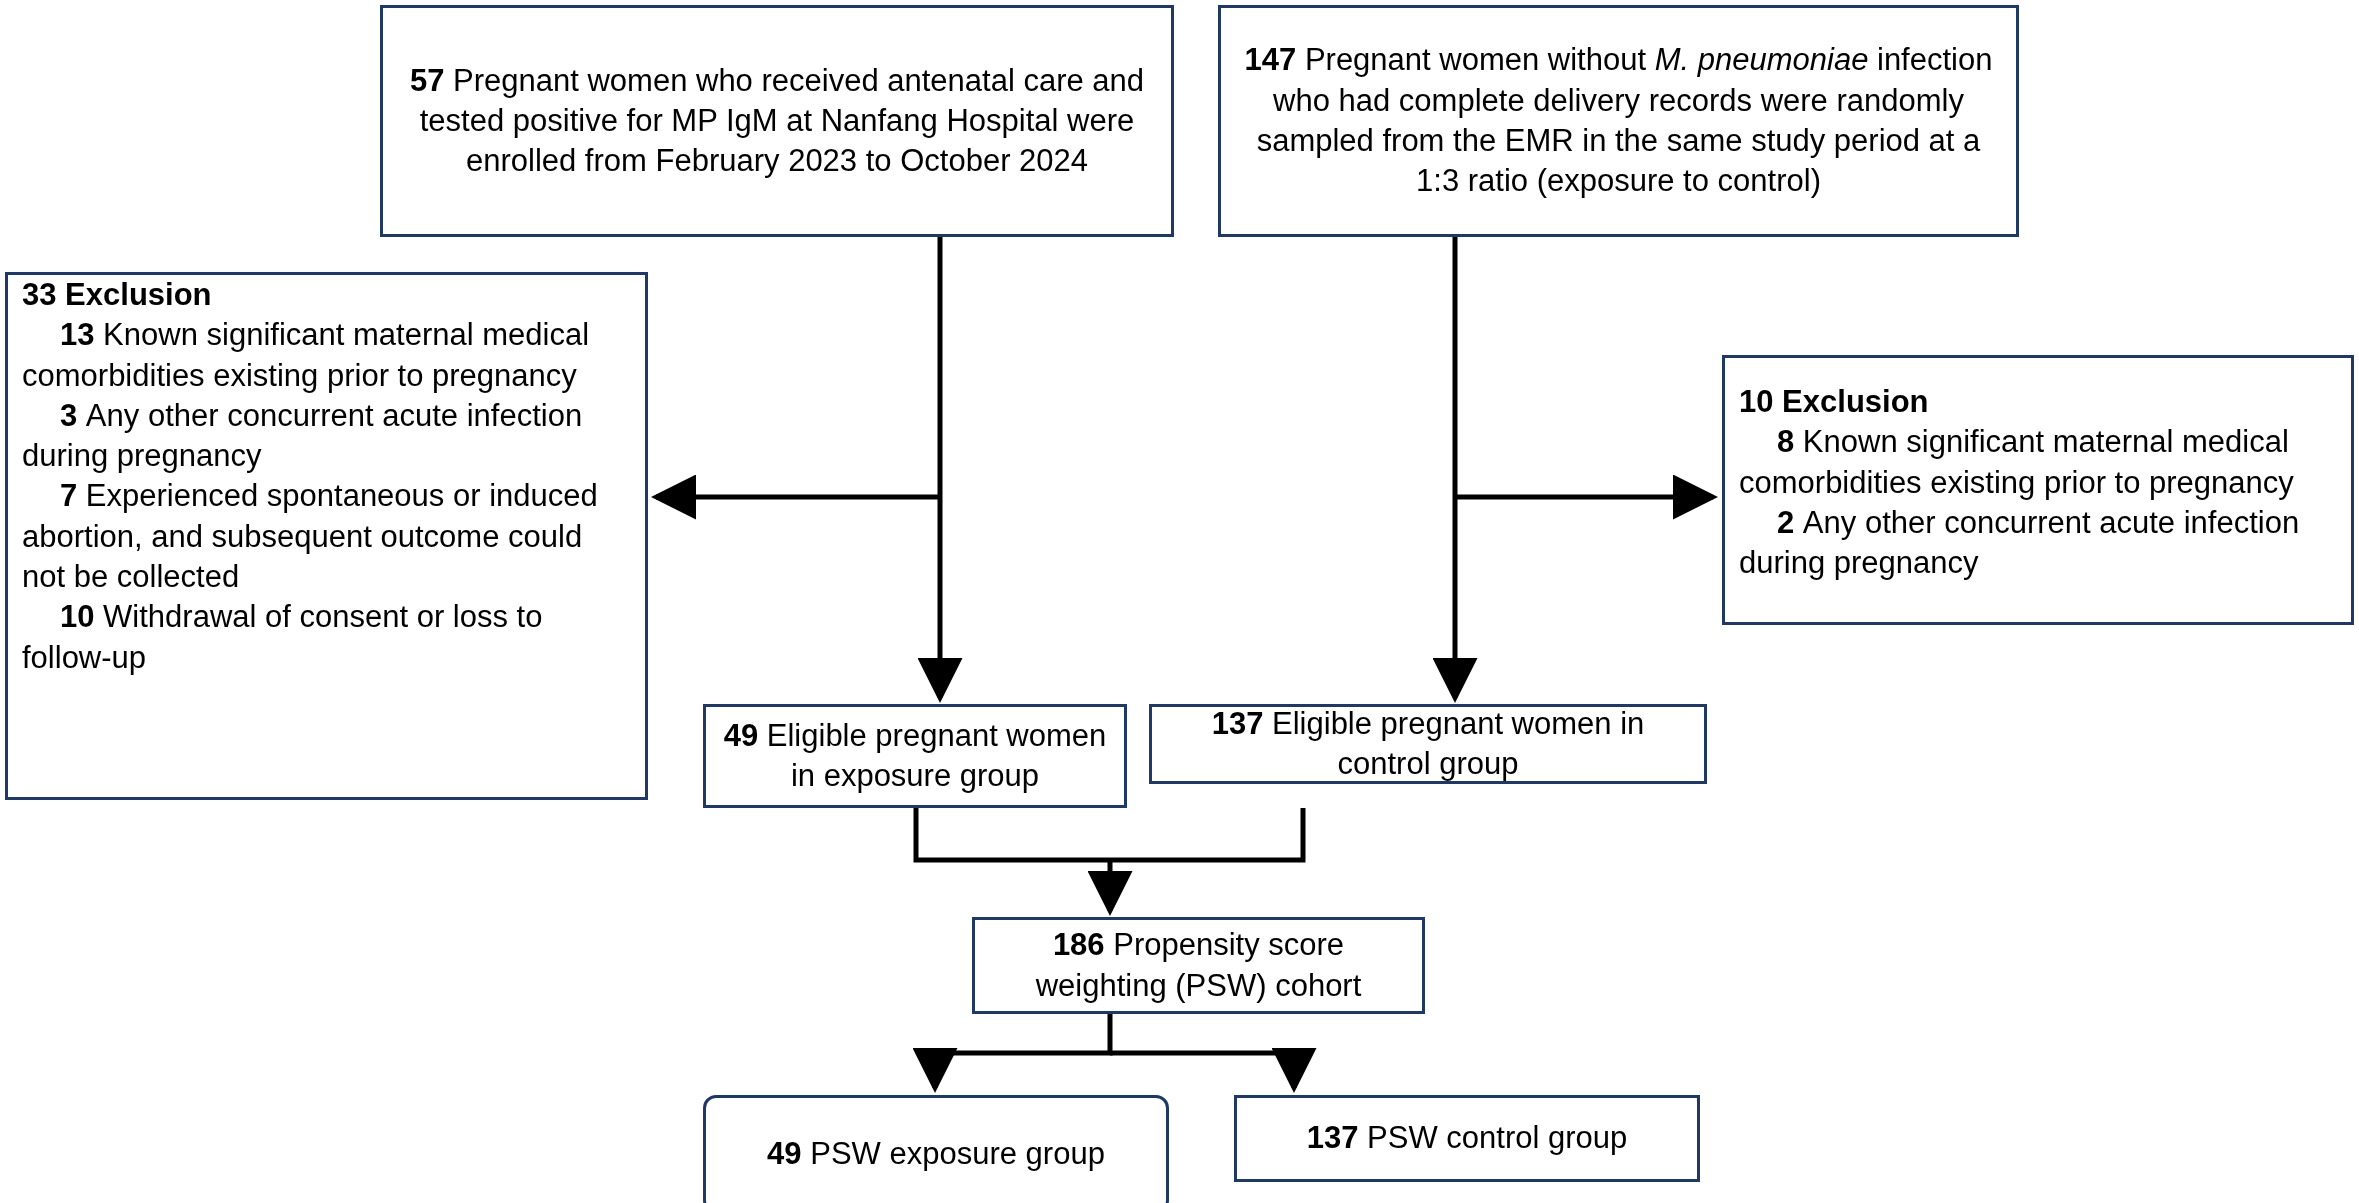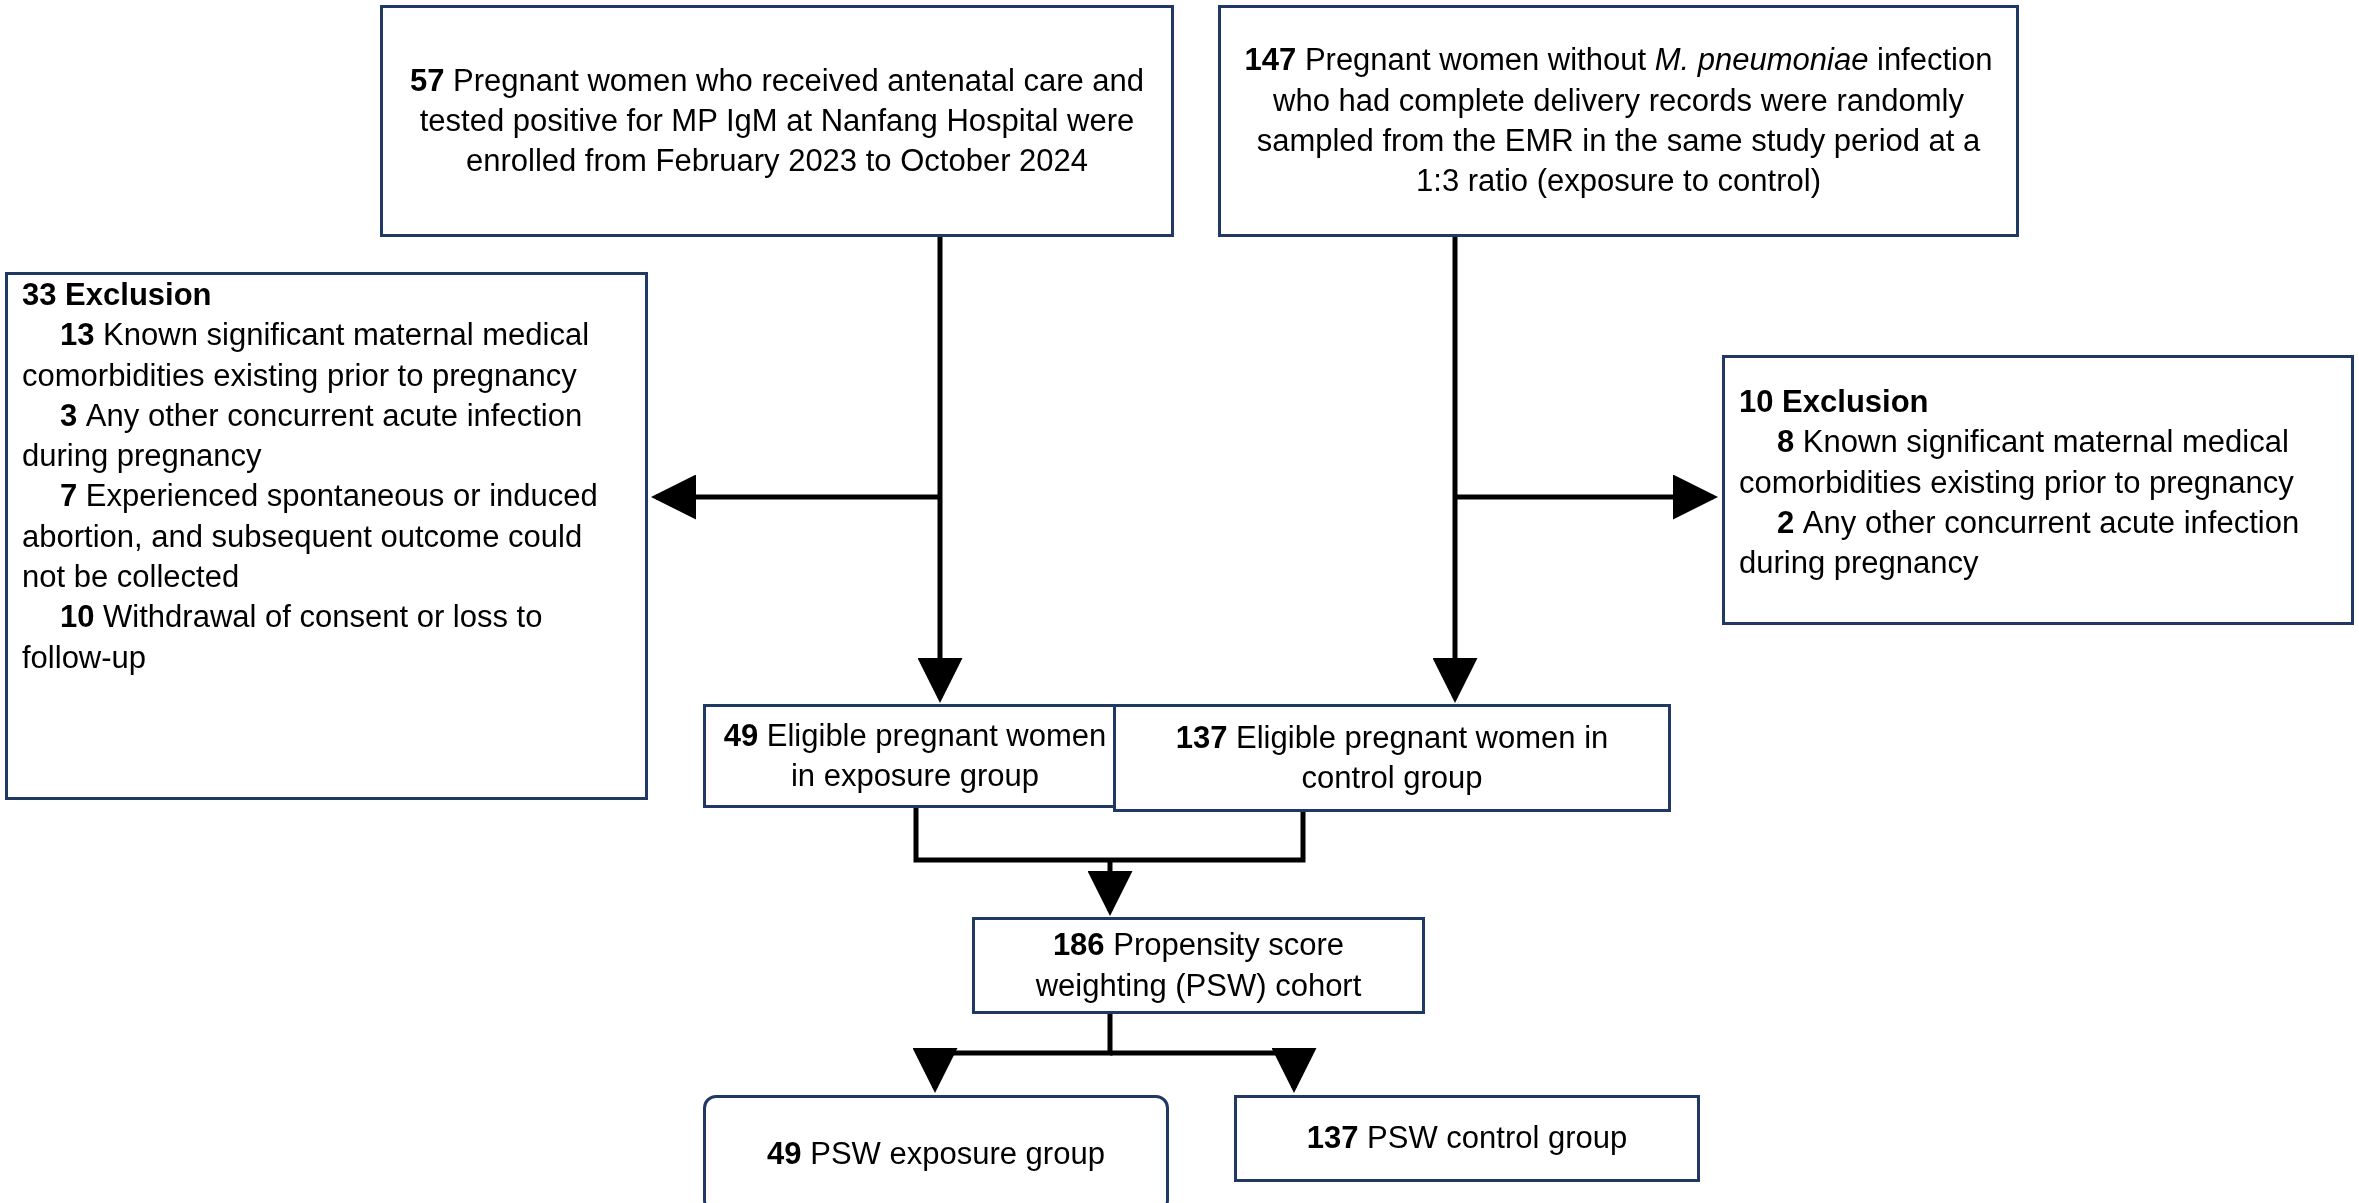--- a/index.html
+++ b/index.html
@@ -132,21 +132,21 @@
     </div>
   </div>
 
   <div class="box ctr" style="left:703px; top:704px; width:424px; height:104px;">
     <div class="inner">
       <span class="b">49 </span>
       <span>Eligible pregnant women in exposure group</span>
     </div>
   </div>
 
-  <div class="box ctr" style="left:1113px; top:704px; width:558px; height:108px;">
+  <div class="box ctr" style="left:1149px; top:704px; width:558px; height:80px;">
     <div class="inner">
       <span class="b">137 </span>
       <span>Eligible pregnant women in control group</span>
     </div>
   </div>
 
   <div class="box ctr" style="left:972px; top:917px; width:453px; height:97px;">
     <div class="inner">
       <span class="b">186 </span>
       <span>Propensity score weighting (PSW) cohort</span>

